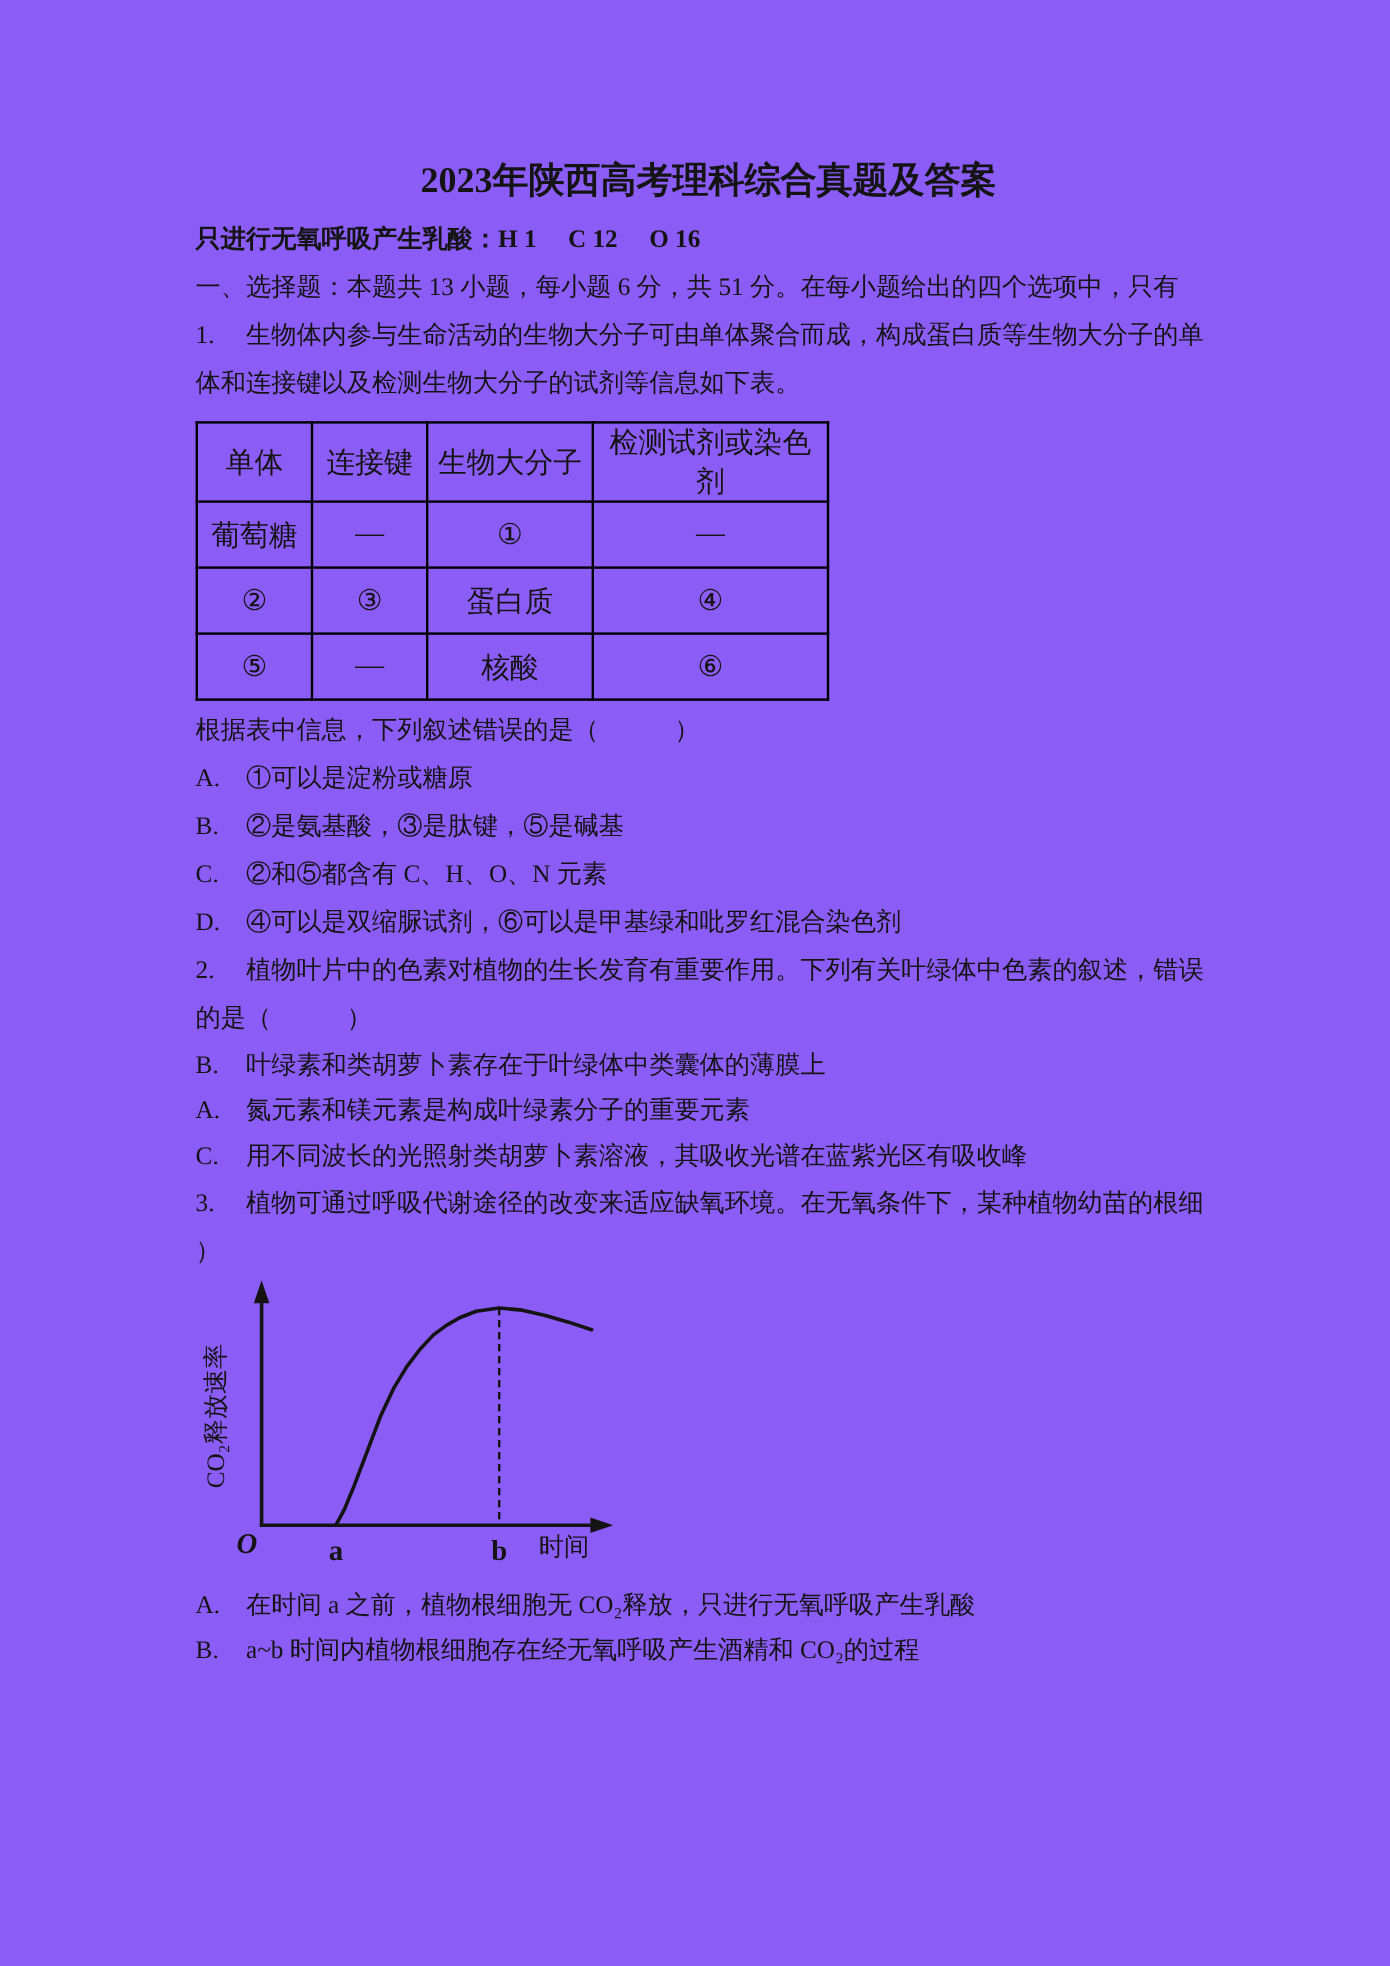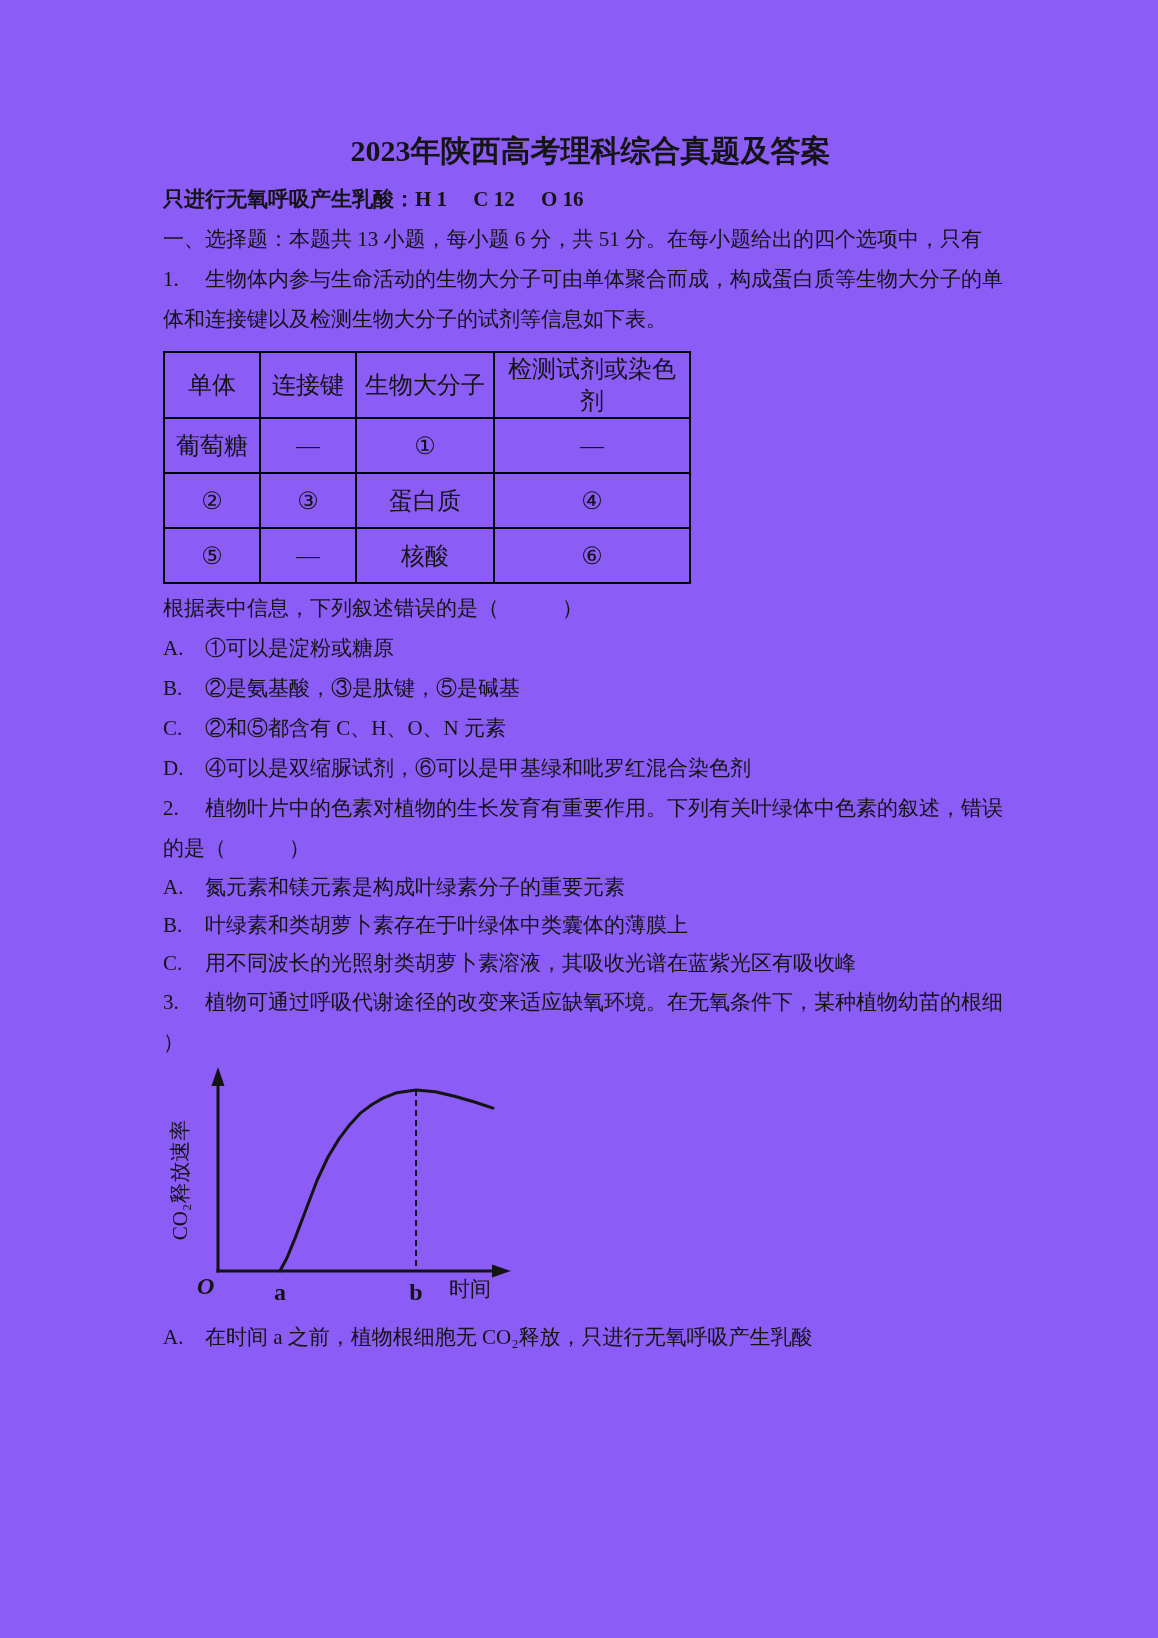--- a/index.html
+++ b/index.html
@@ -75,22 +75,22 @@
     <div class="line"><span class="opt-label">A.</span><span>①可以是淀粉或糖原</span></div>
     <div class="line"><span class="opt-label">B.</span><span>②是氨基酸，③是肽键，⑤是碱基</span></div>
     <div class="line"><span class="opt-label">C.</span><span>②和⑤都含有 C、H、O、N 元素</span></div>
     <div class="line"><span class="opt-label">D.</span><span>④可以是双缩脲试剂，⑥可以是甲基绿和吡罗红混合染色剂</span></div>
   </div>
 
   <div>
     <div class="line"><span class="qnum">2.</span><span>植物叶片中的色素对植物的生长发育有重要作用。下列有关叶绿体中色素的叙述，错误</span></div>
     <div class="line">的是（　　　）</div>
 
+    <div class="line lh38"><span class="opt-label">B.</span><span>叶绿素和类胡萝卜素存在于叶绿体中类囊体的薄膜上</span></div>
     <div class="line lh38"><span class="opt-label">A.</span><span>氮元素和镁元素是构成叶绿素分子的重要元素</span></div>
-    <div class="line lh38"><span class="opt-label">B.</span><span>叶绿素和类胡萝卜素存在于叶绿体中类囊体的薄膜上</span></div>
     <div class="line lh38"><span class="opt-label">C.</span><span>用不同波长的光照射类胡萝卜素溶液，其吸收光谱在蓝紫光区有吸收峰</span></div>
   </div>
 
   <div>
     <div class="line"><span class="qnum">3.</span><span>植物可通过呼吸代谢途径的改变来适应缺氧环境。在无氧条件下，某种植物幼苗的根细</span></div>
     <div class="line">）</div>
 
     <div class="chart-wrap">
       <svg width="360" height="250" viewBox="0 0 360 250">
         <line x1="55" y1="16" x2="55" y2="210.5" stroke="#141414" stroke-width="3"></line>
@@ -101,15 +101,16 @@
         <path d="M116.9 209.0 L 123.8 196.3 L 132.0 176.4 L 143.0 147.5 L 154.0 118.5 L 165.0 95.0 L 176.0 76.9 L 187.0 62.4 L 198.0 50.6 L 209.0 42.5 L 220.0 36.1 L 233.8 30.7 L 253.0 28.0 L 272.3 29.8 L 291.5 34.3 L 310.8 39.8 L 330.0 46.1" fill="none" stroke="#141414" stroke-width="3" stroke-linejoin="round" stroke-linecap="round"></path>
         <text transform="translate(24 118) rotate(-90)" text-anchor="middle" font-size="21">CO₂释放速率</text>
         <text x="34" y="232" font-size="24" font-style="italic" font-weight="bold">O</text>
         <text y="238" text-anchor="middle" font-size="24" font-weight="bold" x="116.875">a</text>
         <text y="238" text-anchor="middle" font-size="24" font-weight="bold" x="253">b</text>
         <text x="286" y="234" font-size="21">时间</text>
       </svg>
     </div>
 
     <div class="line lh38"><span class="opt-label">A.</span><span>在时间 a 之前，植物根细胞无 CO₂释放，只进行无氧呼吸产生乳酸</span></div>
+    <div class="line lh38"><span class="opt-label">B.</span><span>a~b 时间内植物根细胞存在经无氧呼吸产生酒精和 CO₂的过程</span></div>
   </div>
 
 </div>
 
 </body></html>

